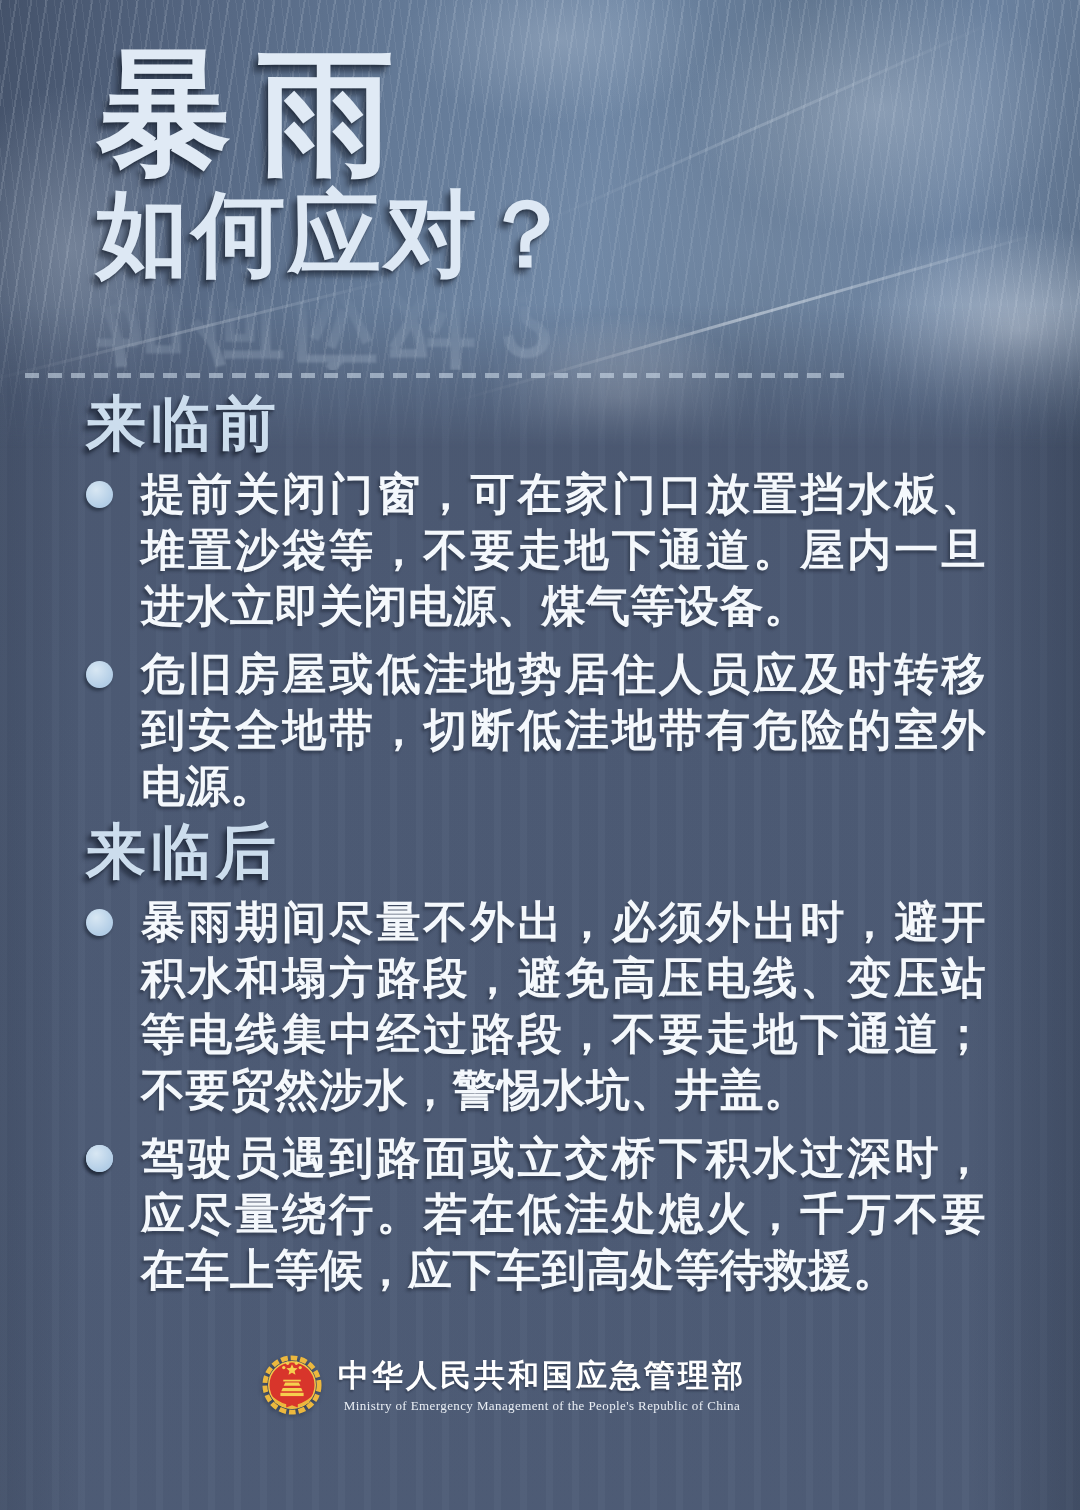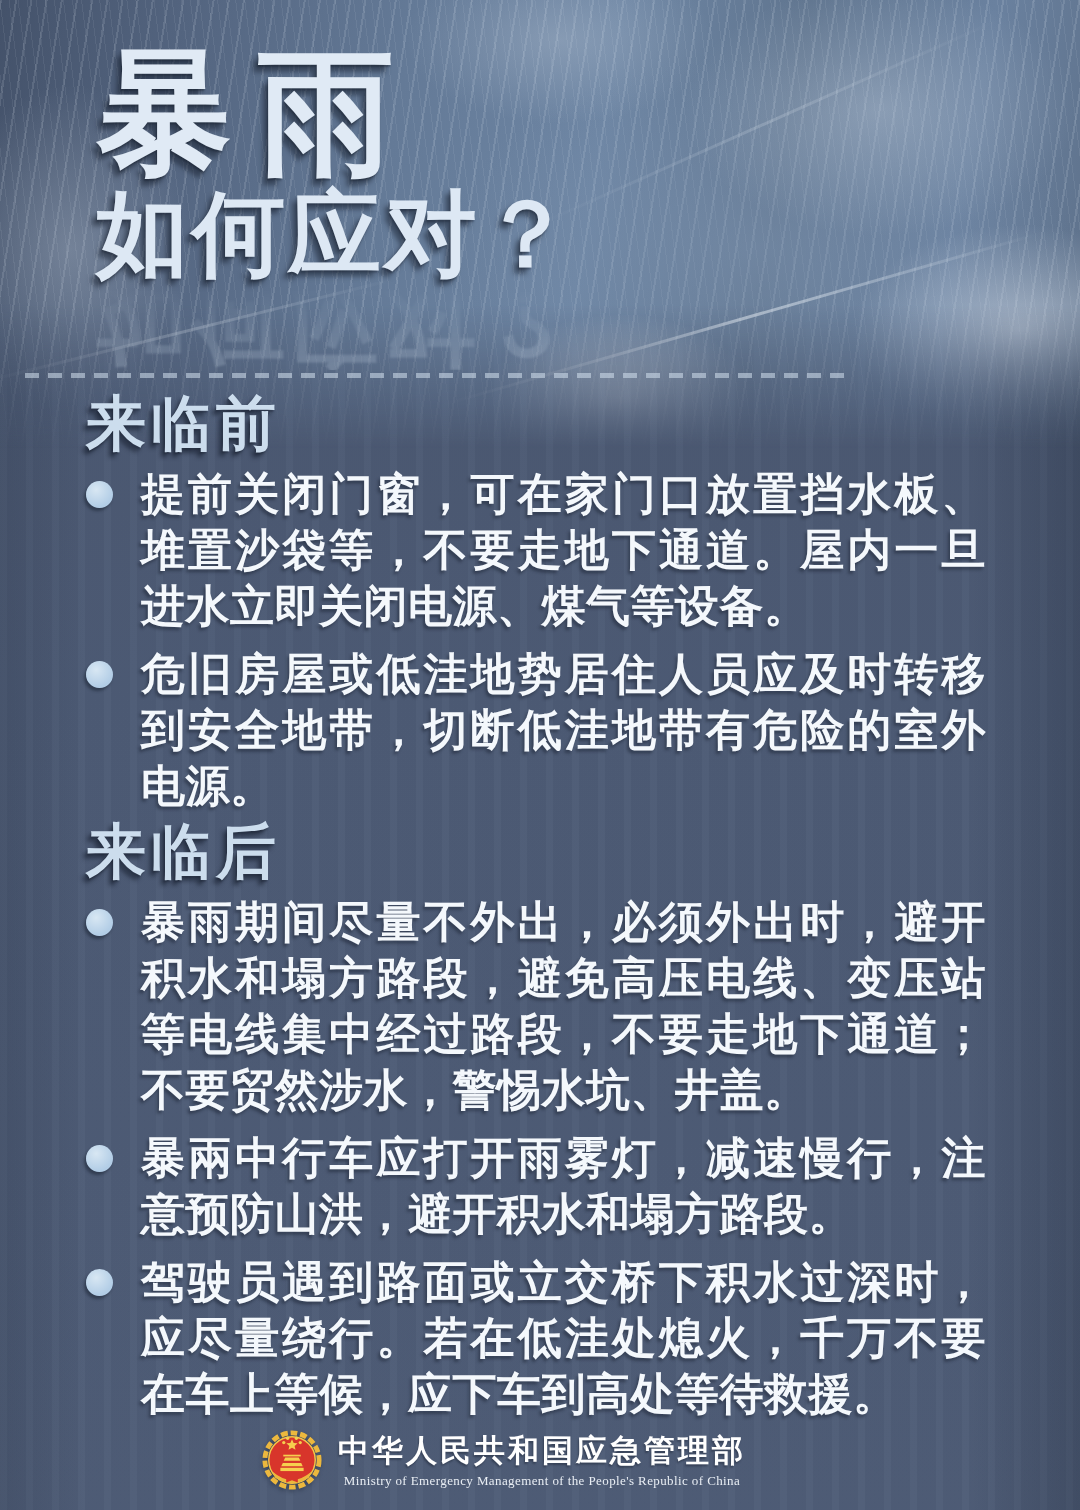--- a/index.html
+++ b/index.html
@@ -69,21 +69,21 @@
     text-align:justify;
   }
   .tip:last-child{margin-bottom:0;}
   .dot{
     position:absolute;left:2px;top:15px;width:27px;height:27px;border-radius:50%;
     background:radial-gradient(circle at 38% 32%, #d8e7f3, #b2cde6 70%);
     box-shadow:-2px 3px 3px rgba(18,26,40,.45);
   }
   
   .footer{
-    position:absolute;left:0;top:1430px;width:1007px;
+    position:absolute;left:0;top:1355px;width:1007px;
     display:flex;justify-content:center;align-items:center;gap:15px;
   }
   .emblem{flex:0 0 auto;display:block;filter:drop-shadow(-1px 2px 2px rgba(18,26,40,.4));}
   .footer-text{display:flex;flex-direction:column;}
   .f-cn{
     font-size:31px;font-weight:800;letter-spacing:3px;color:#ffffff;line-height:1.15;
     text-shadow:-1px 2px 2px rgba(18,26,40,.4);
   }
   .f-en{
     margin-top:5px;font-size:13px;letter-spacing:.4px;color:#e9eef4;
@@ -124,21 +124,20 @@
     </ul>
 
     <h2 class="sec-heading after">来临后</h2>
     <ul class="tips">
       <li class="tip">
         <span class="dot"></span>
         <span>暴雨期间尽量不外出，必须外出时，避开积水和塌方路段，避免高压电线、变压站等电线集中经过路段，不要走地下通道；不要贸然涉水，警惕水坑、井盖。</span>
       </li>
       <li class="tip">
         <span class="dot"></span>
-        <span>暴兩中行车应打开雨雾灯，减速慢行，注意预防山洪，避开积水和塌方路段。</span>
       </li>
       <li class="tip">
         <span class="dot"></span>
         <span>驾驶员遇到路面或立交桥下积水过深时，应尽量绕行。若在低洼处熄火，千万不要在车上等候，应下车到高处等待救援。</span>
       </li>
     </ul>
 
   </main>
 
   <footer class="footer">

